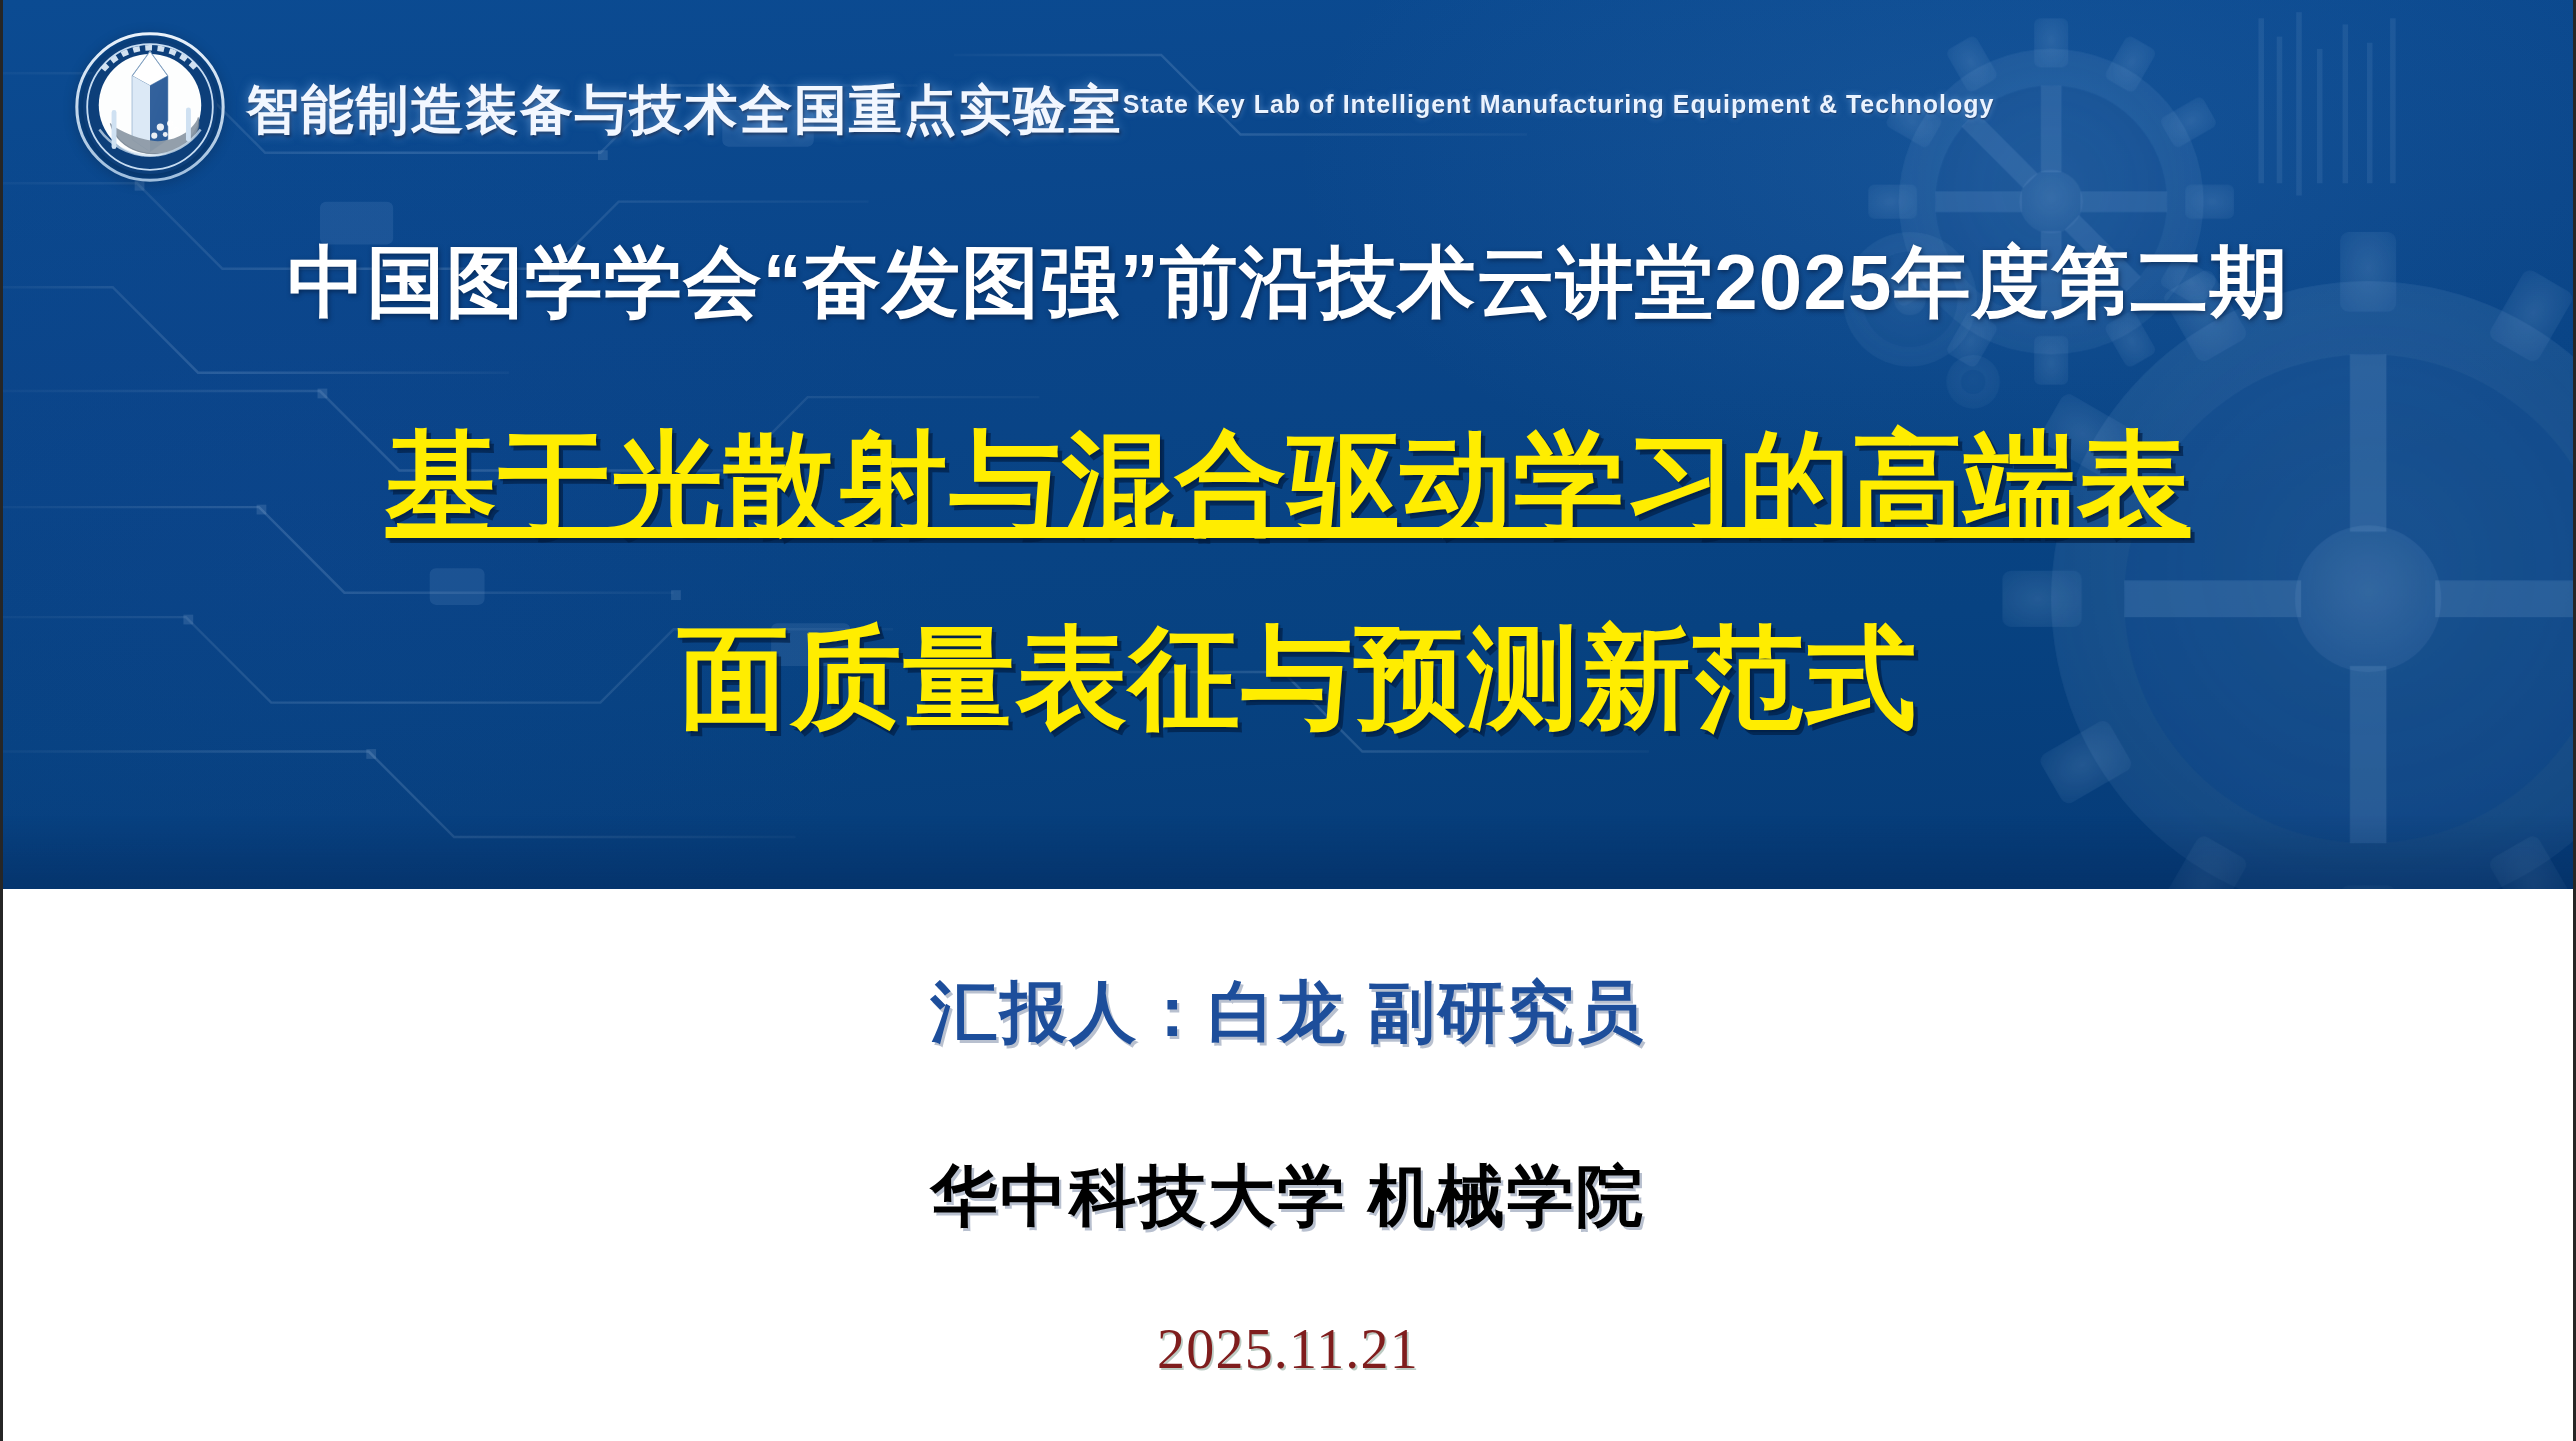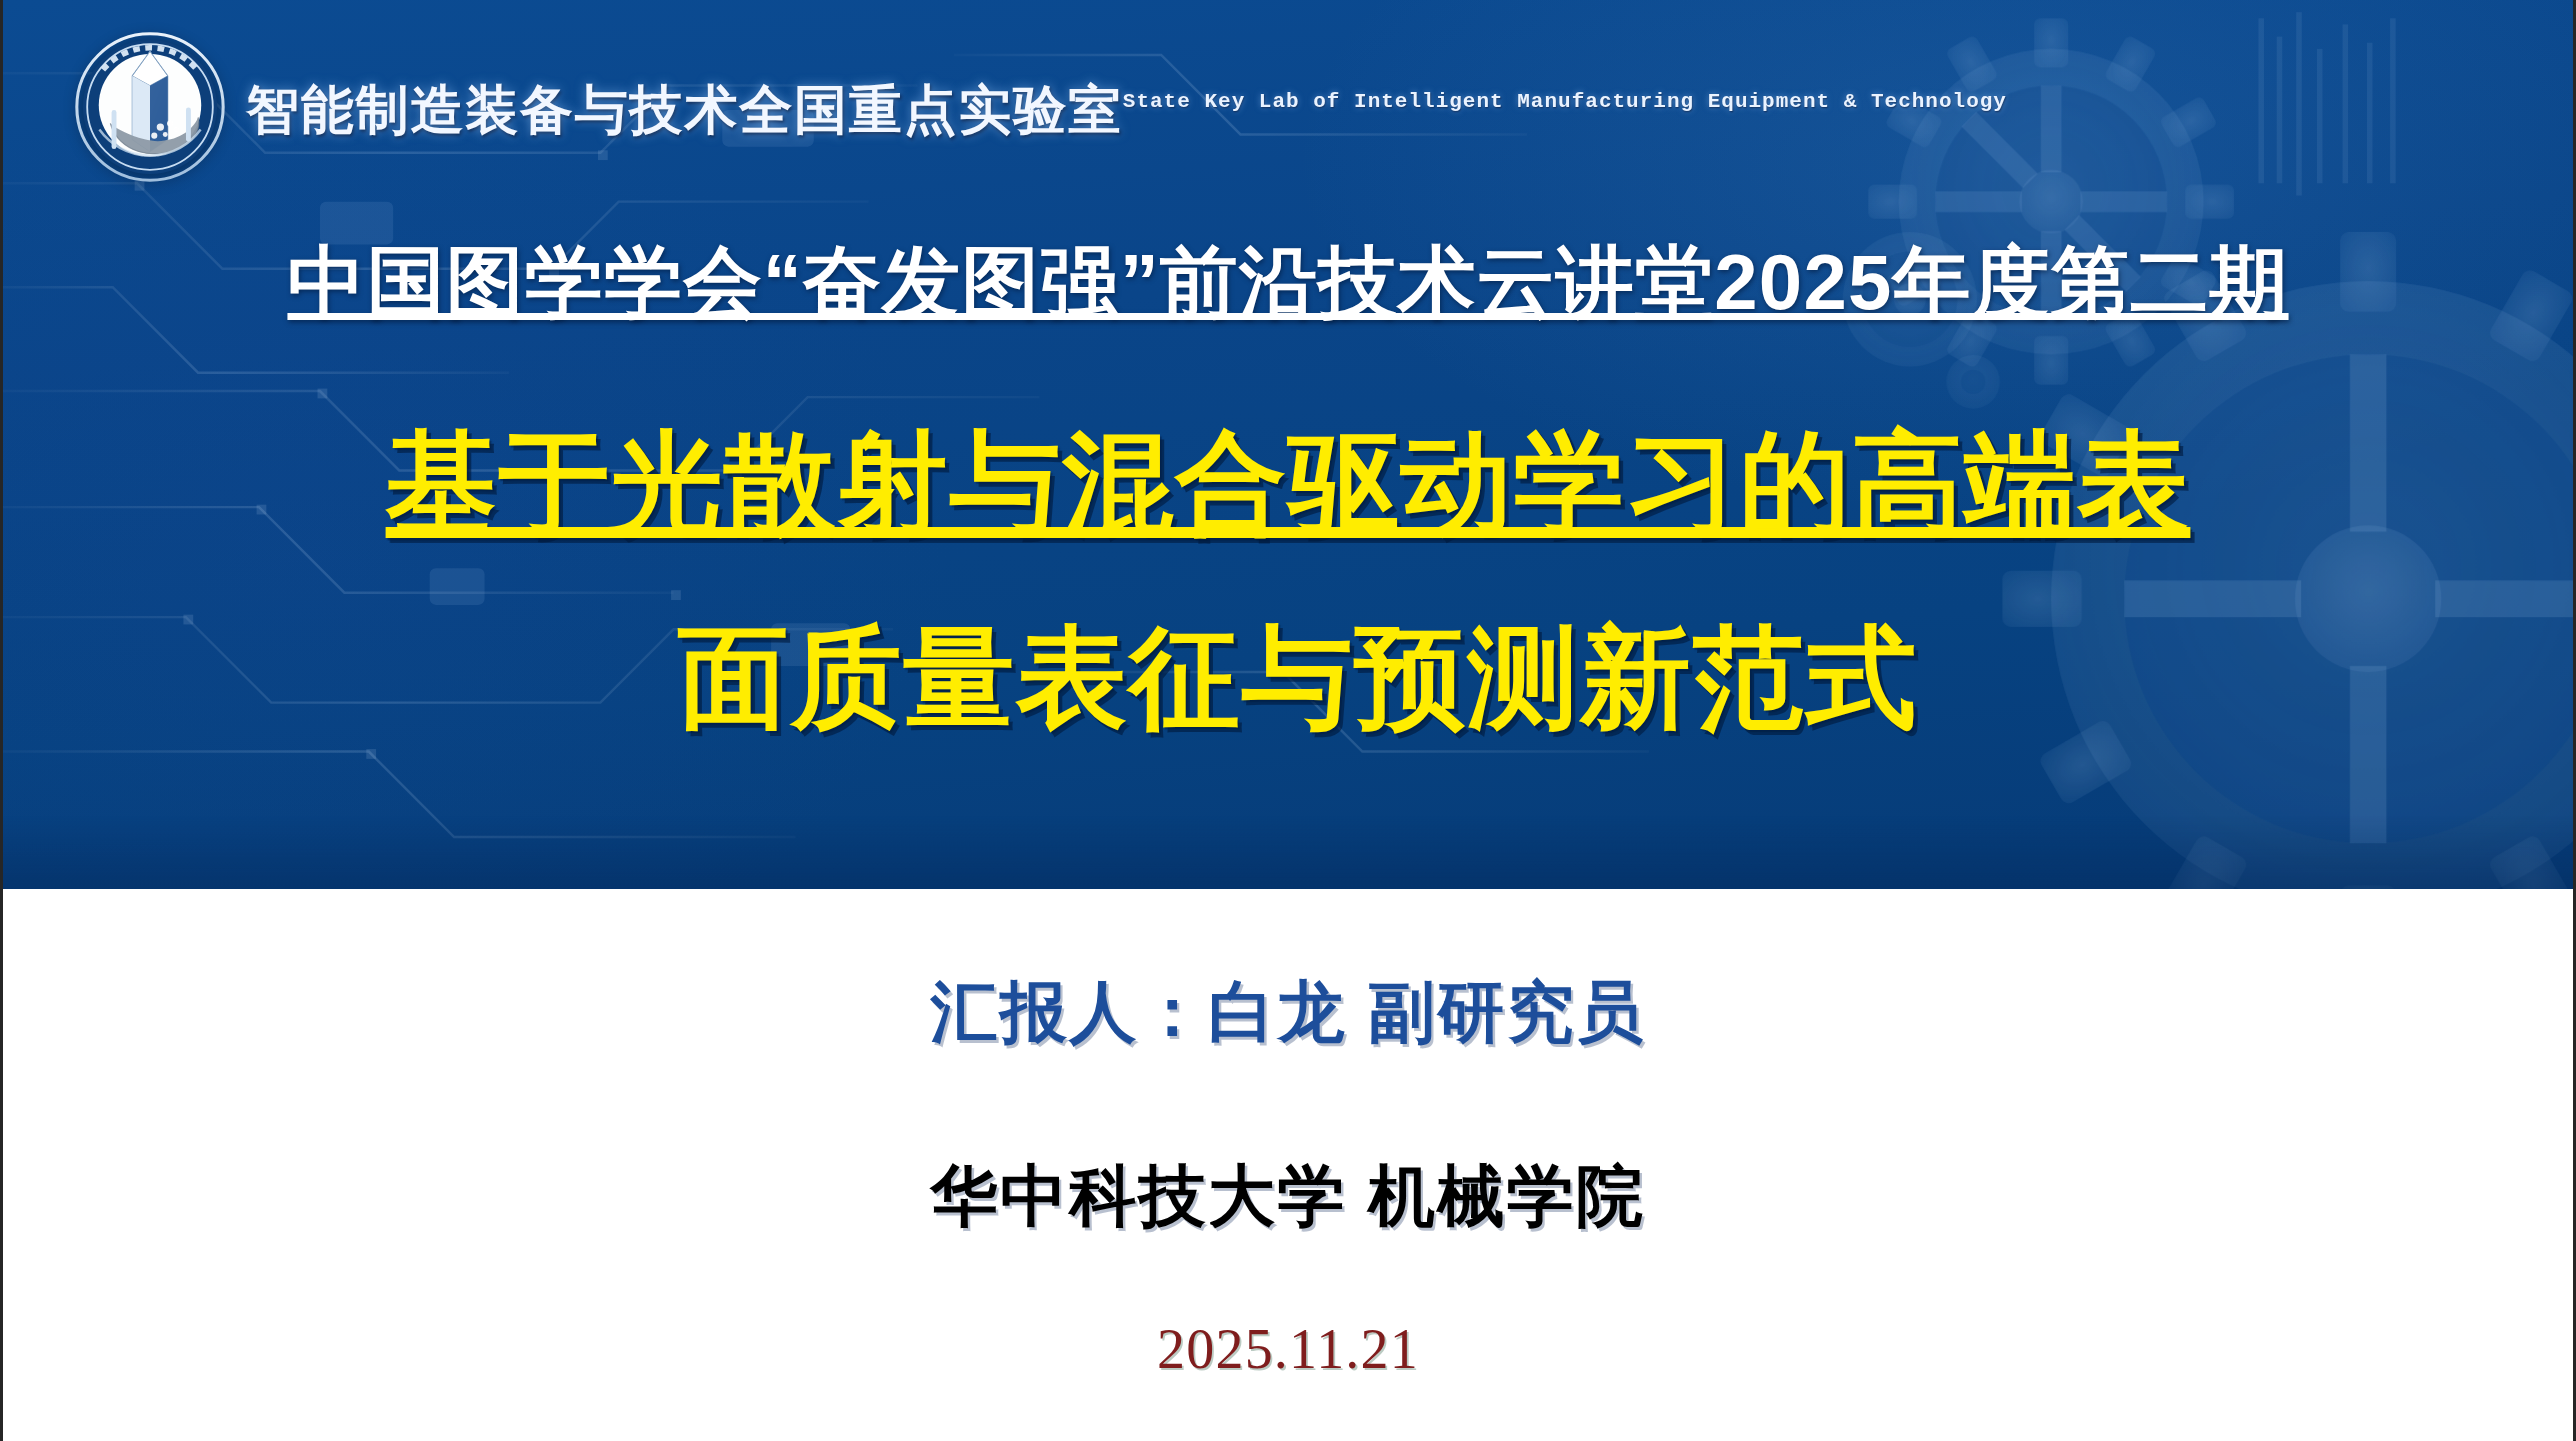--- a/index.html
+++ b/index.html
@@ -73,45 +73,43 @@
   #lab-name-cn {
     font-size: 53px;
     font-weight: bold;
     color: #f2f7ff;
     letter-spacing: 1.8px;
     line-height: 1.04;
     white-space: nowrap;
     text-shadow: 0 0 11px rgba(150,200,255,0.55), 1.2px 1.8px 3.1px rgba(0,20,55,0.85);
   }
   #lab-name-en {
-    font-size: 21px;
+    font-size: 25px;
     font-weight: bold;
     color: #eaf3ff;
     letter-spacing: 1px;
     line-height: 1.25;
     margin-top: 6.1px;
     white-space: nowrap;
     text-shadow: 0 0 6.1px rgba(150,200,255,0.5), 0.6px 1.2px 1.8px rgba(0,20,55,0.8);
-    font-family: Liberation Mono, monospace;
   }
 
   
   #series-line {
     position: absolute;
     left: 0; right: 0;
     top: 238px;
     text-align: center;
     font-size: 78px;
     font-weight: bold;
     color: #ffffff;
     letter-spacing: 1.2px;
     line-height: 1.15;
     white-space: nowrap;
     text-shadow: 1.2px 2.4px 5.5px rgba(0,18,48,0.55);
-    text-decoration: underline;
   }
   .title-line {
     position: absolute;
     left: 0; right: 0;
     text-align: center;
     font-size: 111px;
     font-weight: bold;
     color: #ffed00;
     letter-spacing: 1.8px;
     line-height: 1.1;

